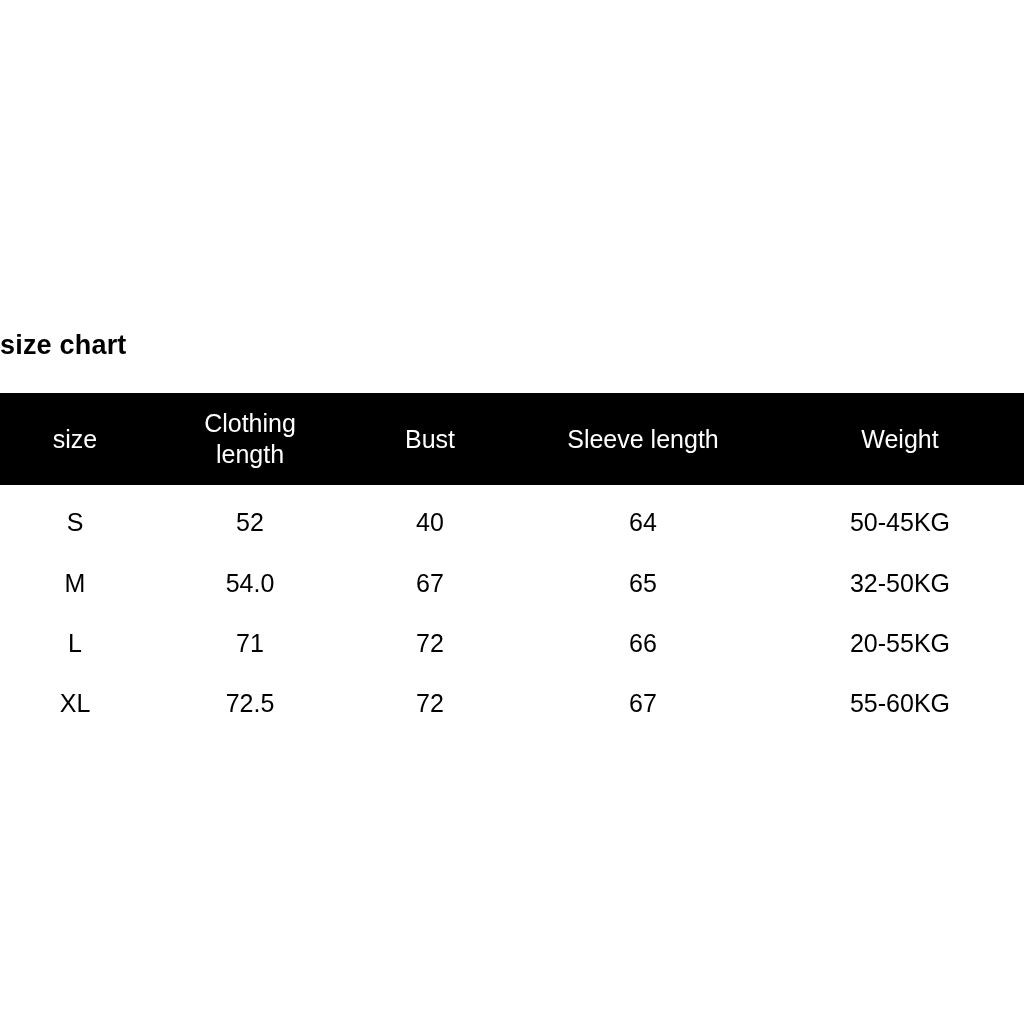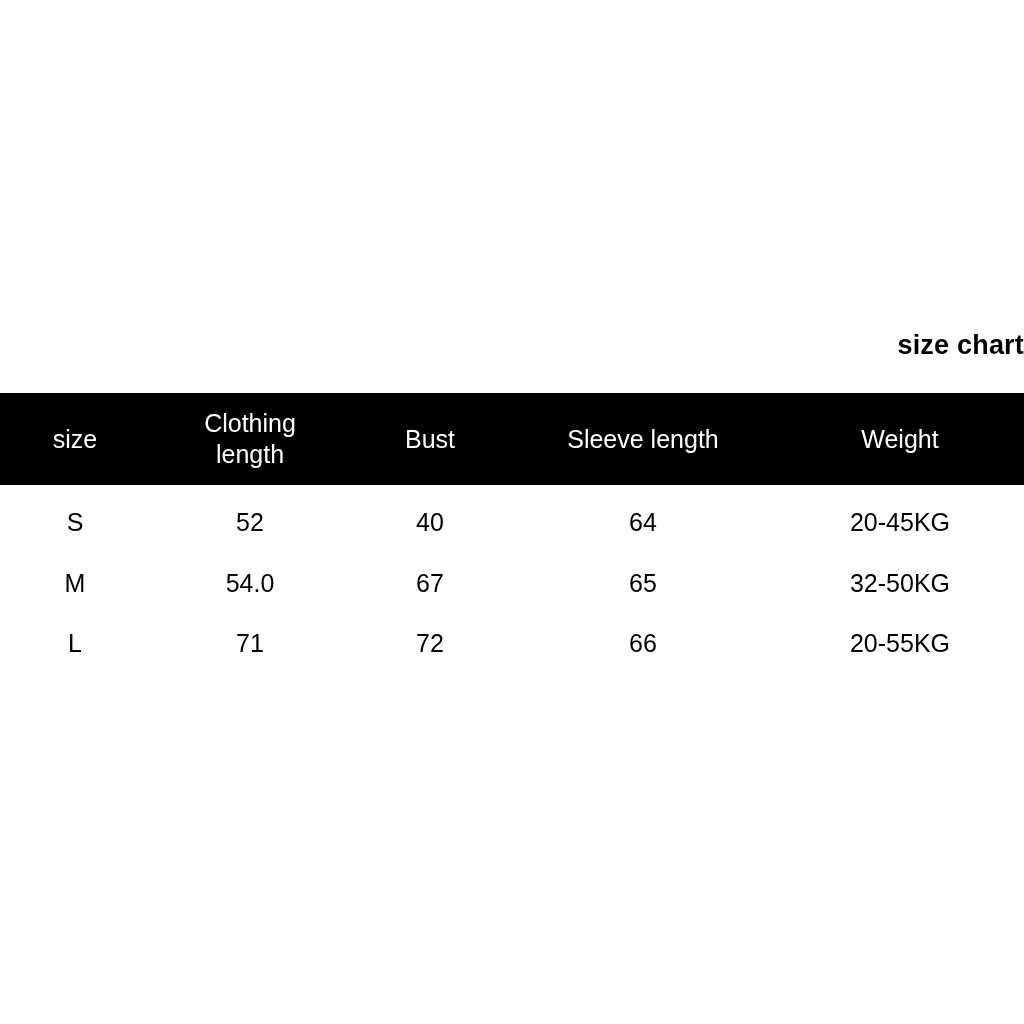--- a/index.html
+++ b/index.html
@@ -23,21 +23,21 @@
     height: 1024px;
     background: #ffffff;
   }
 
   
   .chart-title {
     position: absolute;
     left: 0;
     top: 328px;
     width: 1024px;
-    text-align: right;
+    text-align: left;
     font-size: 27px;
     font-weight: bold;
     letter-spacing: 0.2px;
     line-height: 34px;
     color: #000000;
   }
 
   
   .size-table {
     position: absolute;
@@ -131,32 +131,39 @@
         </th>
       </tr>
     </thead>
 
     <tbody>
       <tr>
         <td>S</td>
         <td>52</td>
         <td>40</td>
         <td>64</td>
-        <td>20-45KG</td>
+        <td>50-45KG</td>
       </tr>
       <tr>
         <td>M</td>
         <td>54.0</td>
         <td>67</td>
         <td>65</td>
         <td>32-50KG</td>
       </tr>
       <tr>
         <td>L</td>
         <td>71</td>
         <td>72</td>
         <td>66</td>
         <td>20-55KG</td>
       </tr>
+      <tr>
+        <td>XL</td>
+        <td>72.5</td>
+        <td>72</td>
+        <td>67</td>
+        <td>55-60KG</td>
+      </tr>
     </tbody>
   </table>
 
 </div>
 
 </body></html>

